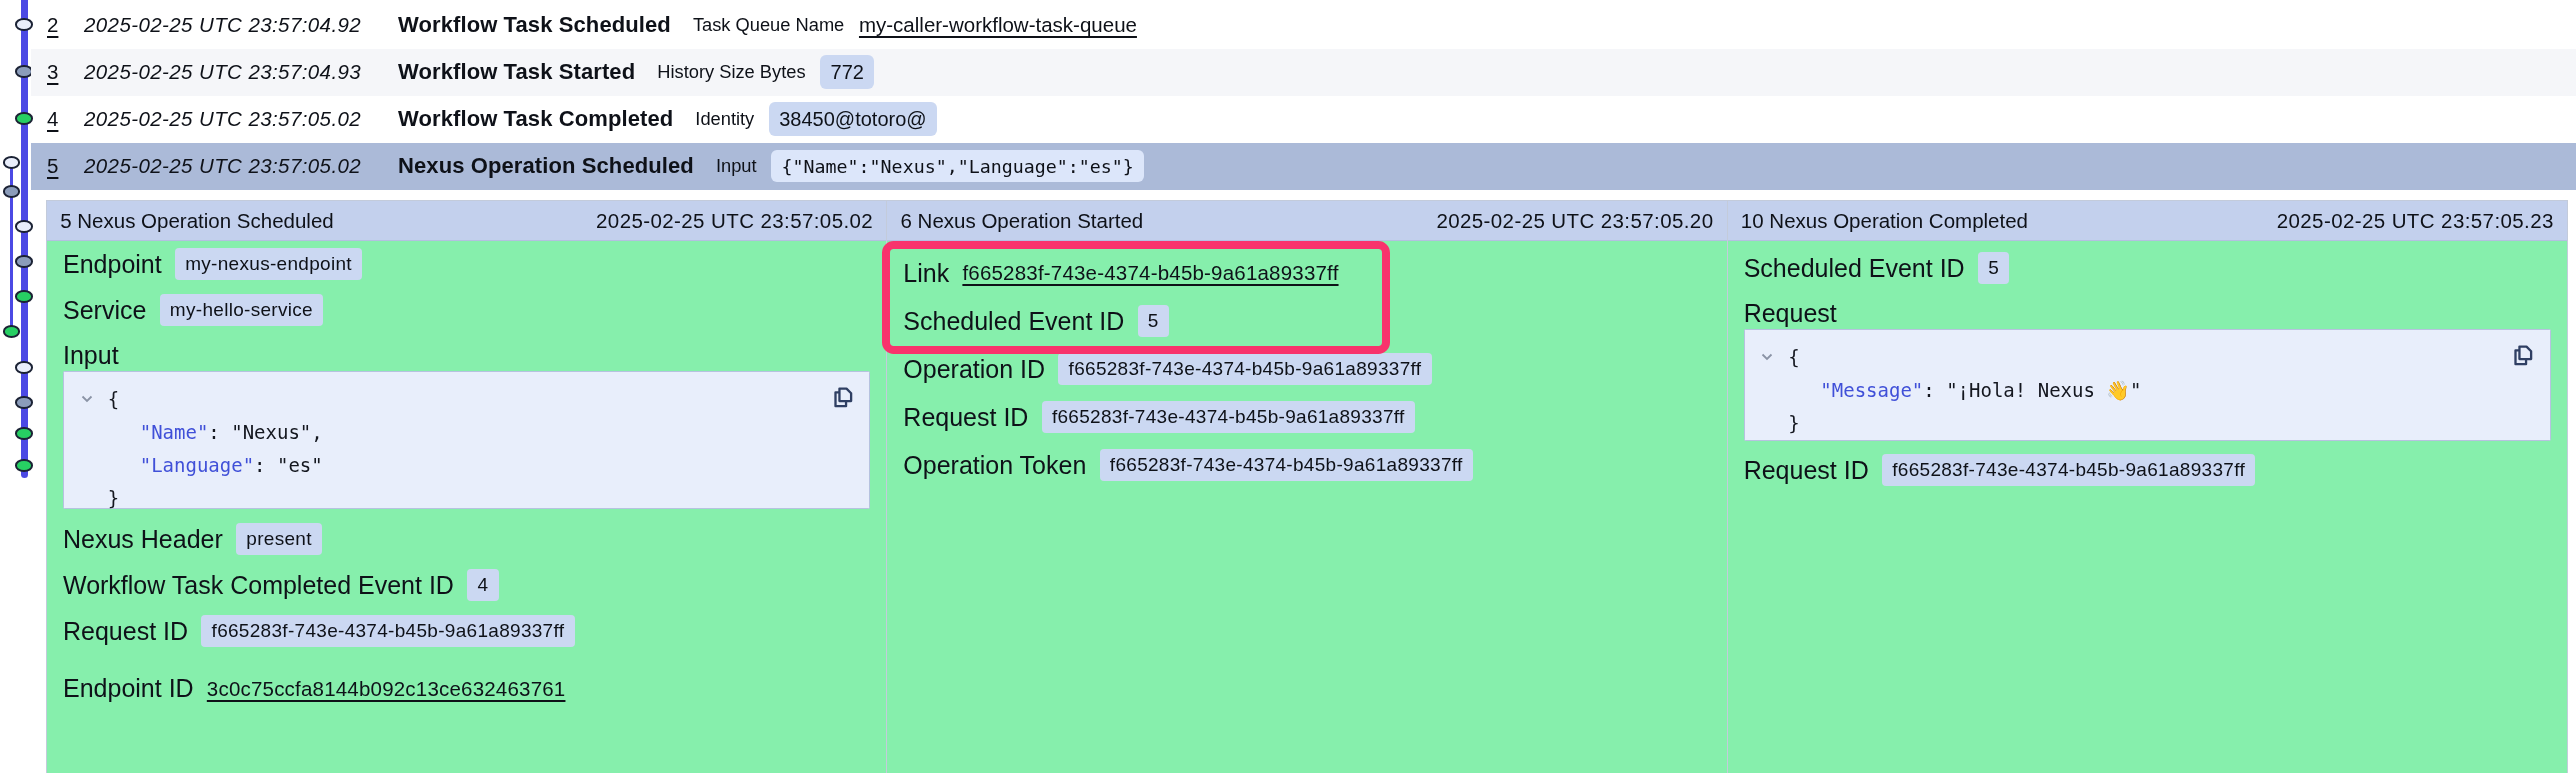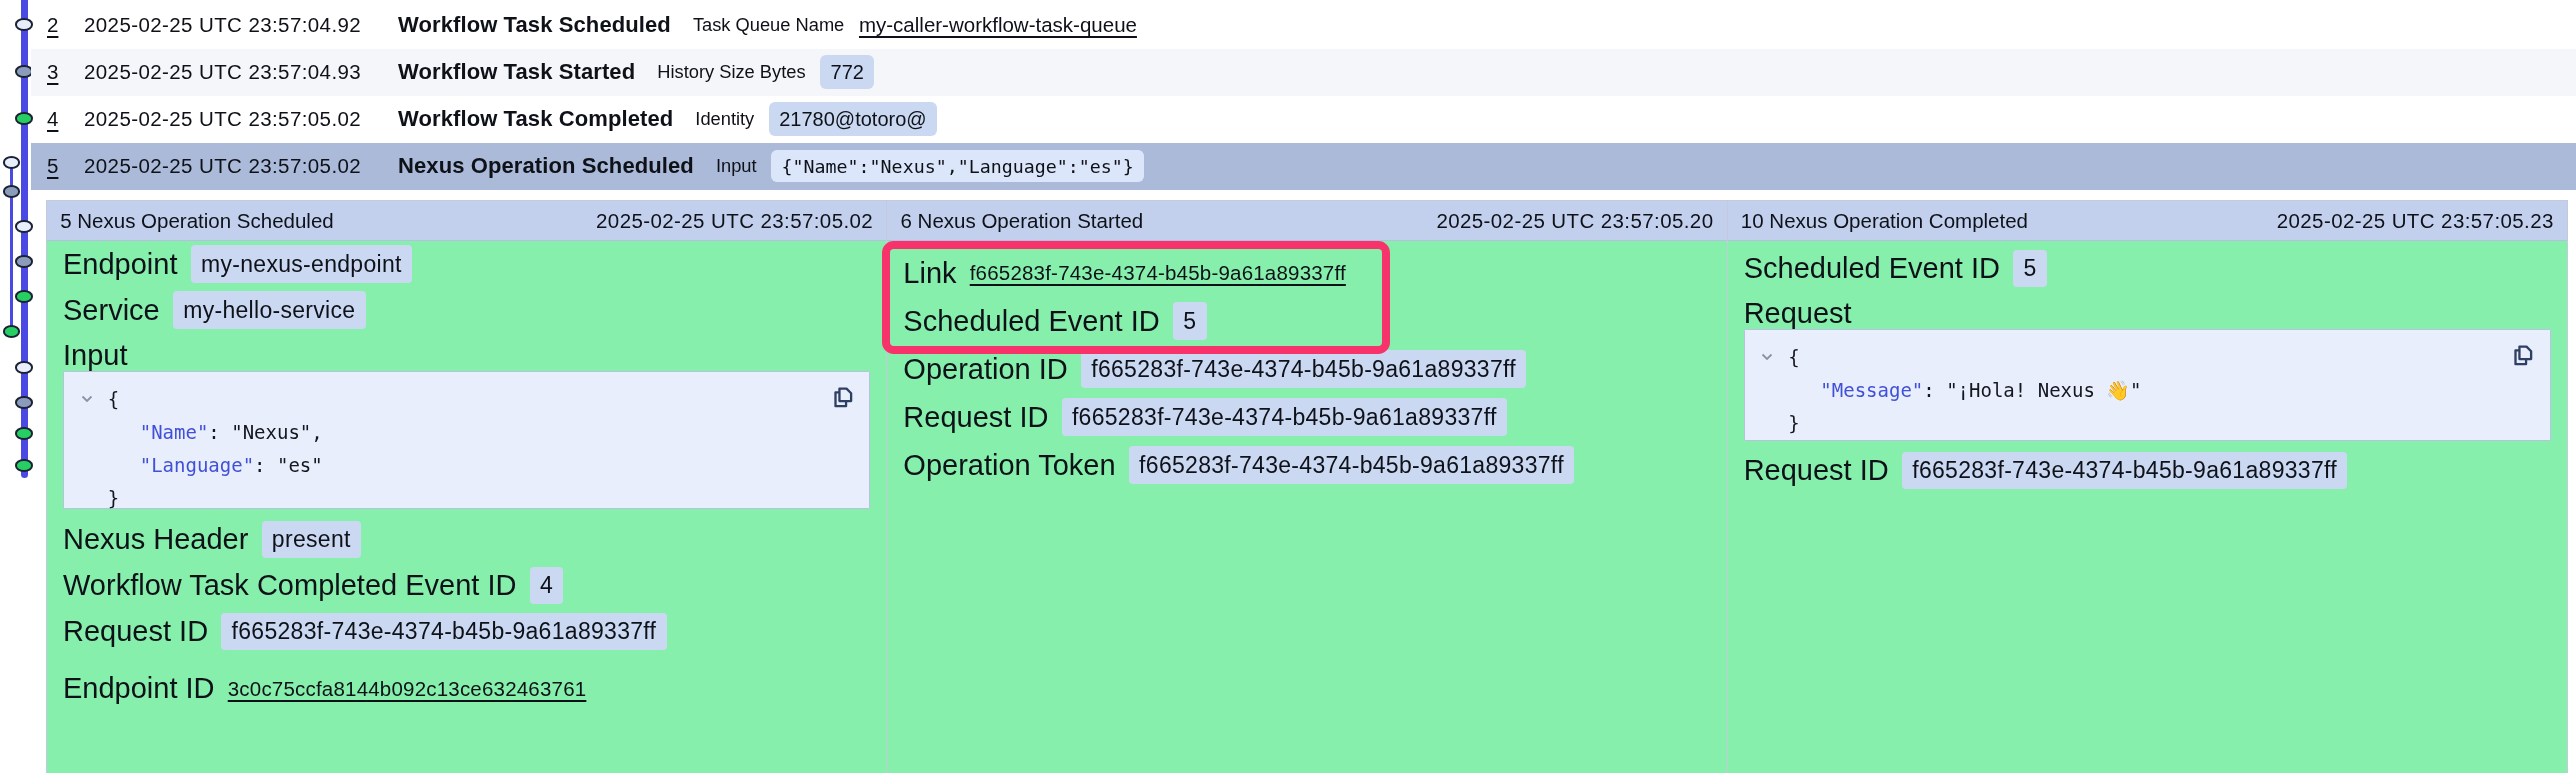--- a/index.html
+++ b/index.html
@@ -16,41 +16,41 @@
   .tl-line.main { left:20.5px; top:0; width:7.3px; height:478px; border-radius:0 0 4.4px 4.4px; }
   .tl-line.branch { left:9.5px; top:162px; width:3.7px; height:171px; border-radius:2.9px; }
   .tl-dot { position:absolute; width:17.6px; height:12.5px; border:2.2px solid #1b2234; border-radius:50%; }
 
   
   #rows { position:absolute; left:31px; top:1.5px; right:0; }
   .erow { height:47px; display:flex; align-items:center; padding-left:16px; }
   .erow.alt { background:#F5F6F9; }
   .erow.selected { background:#ABBAD8; }
   .enum { width:37px; font-size:20.5px; text-decoration:underline; text-underline-offset:3.7px; text-decoration-thickness:1.5px; }
-  .etime { width:314px; font-size:20.5px; letter-spacing:0.4px; }
+  .etime { width:314px; font-size:20.5px; letter-spacing:0.4px;font-style:italic; }
   .ename { font-size:22px; font-weight:700; margin-right:22px; letter-spacing:0.1px; }
   .elabel { font-size:18.3px; margin-right:14.7px; }
   .evalue-link { font-size:20.5px; text-decoration:underline; text-underline-offset:3.7px; text-decoration-thickness:1.5px; }
   .evalue-badge { font-size:20px; background:#CBD8F2; border-radius:5.9px; padding:5.9px 10.3px; }
   .erow.selected .evalue-badge { background:#DCE6FA; }
   .evalue-badge.mono { font-family:"DejaVu Sans Mono","Liberation Mono",monospace; font-size:18.3px; }
 
   
   #panels { position:absolute; left:46px; top:200px; width:2522px; height:692px;
             display:flex; border:0.7px solid #C3CBDB; background:#86efac; }
   .panel { flex:1 1 0; min-width:0; display:flex; flex-direction:column; }
   .panel + .panel { border-left:0.7px solid #C3CBDB; }
   .phead { height:40px; flex:0 0 40px; background:#C3D0ED; border-bottom:0.7px solid #b3c0e0;
            display:flex; align-items:center; justify-content:space-between; padding:0 13.2px; }
   .ptitle { font-size:20.5px; font-weight:500; }
   .ptime  { font-size:20.5px; letter-spacing:0.4px; }
   .pbody { padding:0 16px; position:relative; flex:1; }
   .field { display:flex; align-items:center; height:46px; }
-  .field .flabel { font-size:29px; margin-right:13.2px; }
-  .badge { font-size:23px; background:#CBD8F2; border-radius:4px; padding:5.1px 10.3px; letter-spacing:0.3px; white-space:nowrap; }
+  .field .flabel { font-size:25px; margin-right:13.2px; }
+  .badge { font-size:19px; background:#CBD8F2; border-radius:4px; padding:5.1px 10.3px; letter-spacing:0.3px; white-space:nowrap; }
   .linkval { font-size:20.5px; text-decoration:underline; text-underline-offset:4.4px; text-decoration-thickness:1.5px; letter-spacing:0.2px; }
   .field.code-field { display:block; height:auto; }
   .field.code-field .flabel { display:block; height:32px; line-height:32px; margin:5.9px 0 0 0; }
 
   
   .panel:nth-child(2) .pbody { padding-top:8px; }
   .panel:nth-child(2) .field { height:48px; }
   .panel:nth-child(3) .field:first-child { margin-top:4.4px; }
   .panel:nth-child(1) .field-nexus-sep { margin-top:7.3px; }
   .panel:nth-child(1) .field:last-child { margin-top:11.7px; }
@@ -108,21 +108,21 @@
     <span class="ename">Workflow Task Started</span>
     <span class="elabel">History Size Bytes</span>
     <span class="evalue evalue-badge">772</span>
   </div>
 
   <div class="erow">
     <span class="enum">4</span>
     <span class="etime">2025-02-25 UTC 23:57:05.02</span>
     <span class="ename">Workflow Task Completed</span>
     <span class="elabel">Identity</span>
-    <span class="evalue evalue-badge">21780@totoro@</span>
+    <span class="evalue evalue-badge">38450@totoro@</span>
   </div>
 
   <div class="erow selected">
     <span class="enum">5</span>
     <span class="etime">2025-02-25 UTC 23:57:05.02</span>
     <span class="ename">Nexus Operation Scheduled</span>
     <span class="elabel">Input</span>
     <span class="evalue evalue-badge mono">{"Name":"Nexus","Language":"es"}</span>
   </div>
 </div>

